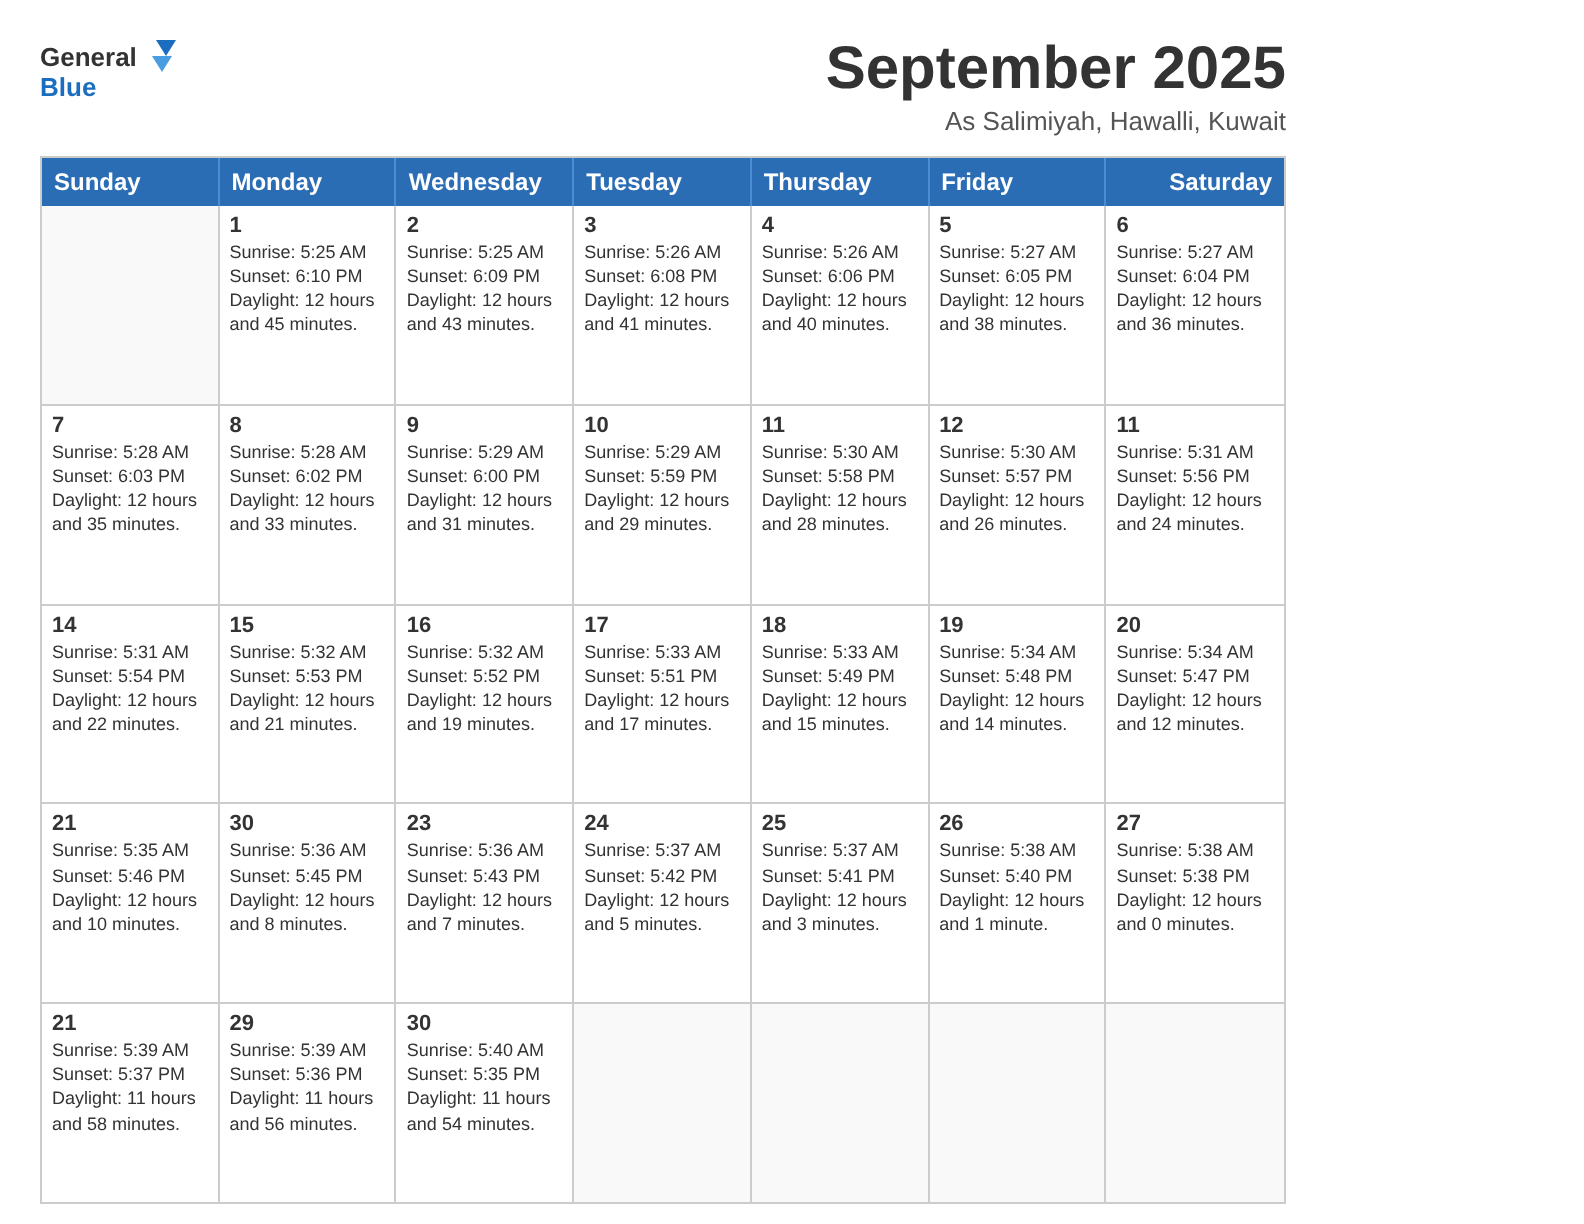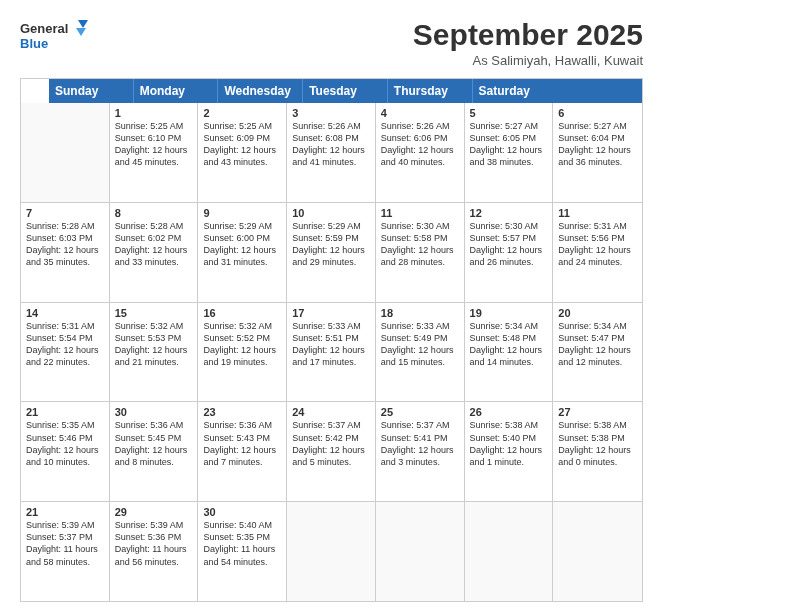--- a/index.html
+++ b/index.html
@@ -46,31 +46,30 @@
     .calendar {
       flex: 1;
       display: flex;
       flex-direction: column;
       border: 1px solid #ccc;
     }
     .cal-header {
       display: grid;
       grid-template-columns: repeat(7, 1fr);
       background: #2a6db5;
-      margin-left: 28px;
     }
     .cal-header-cell {
       color: #fff;
       font-size: 12px;
       font-weight: bold;
       padding: 5px 6px;
       text-align: left;
       border-right: 1px solid #4a8dd5;
     }
-    .cal-header-cell:last-child { border-right: none; }
+    .cal-header-cell:last-child { border-right: none; text-align: right; }
     .cal-body {
       flex: 1;
       display: flex;
       flex-direction: column;
     }
     .cal-row {
       display: grid;
       grid-template-columns: repeat(7, 1fr);
       flex: 1;
       border-top: 1px solid #ccc;
@@ -118,20 +117,21 @@
     </div>
   </div>
 
   <div class="calendar">
     <div class="cal-header">
     <div class="cal-header-cell">Sunday</div>
         <div class="cal-header-cell">Monday</div>
         <div class="cal-header-cell">Wednesday</div>
         <div class="cal-header-cell">Tuesday</div>
         <div class="cal-header-cell">Thursday</div>
+        <div class="cal-header-cell">Friday</div>
         <div class="cal-header-cell">Saturday</div>
       </div>
     <div class="cal-body">
     <div class="cal-row">
           <div class="cal-cell empty"></div>
           <div class="cal-cell">
             <span class="day-num">1</span>
             <div class="day-info" style="white-space: pre-line;">Sunrise: 5:25 AM
 Sunset: 6:10 PM
 Daylight: 12 hours

